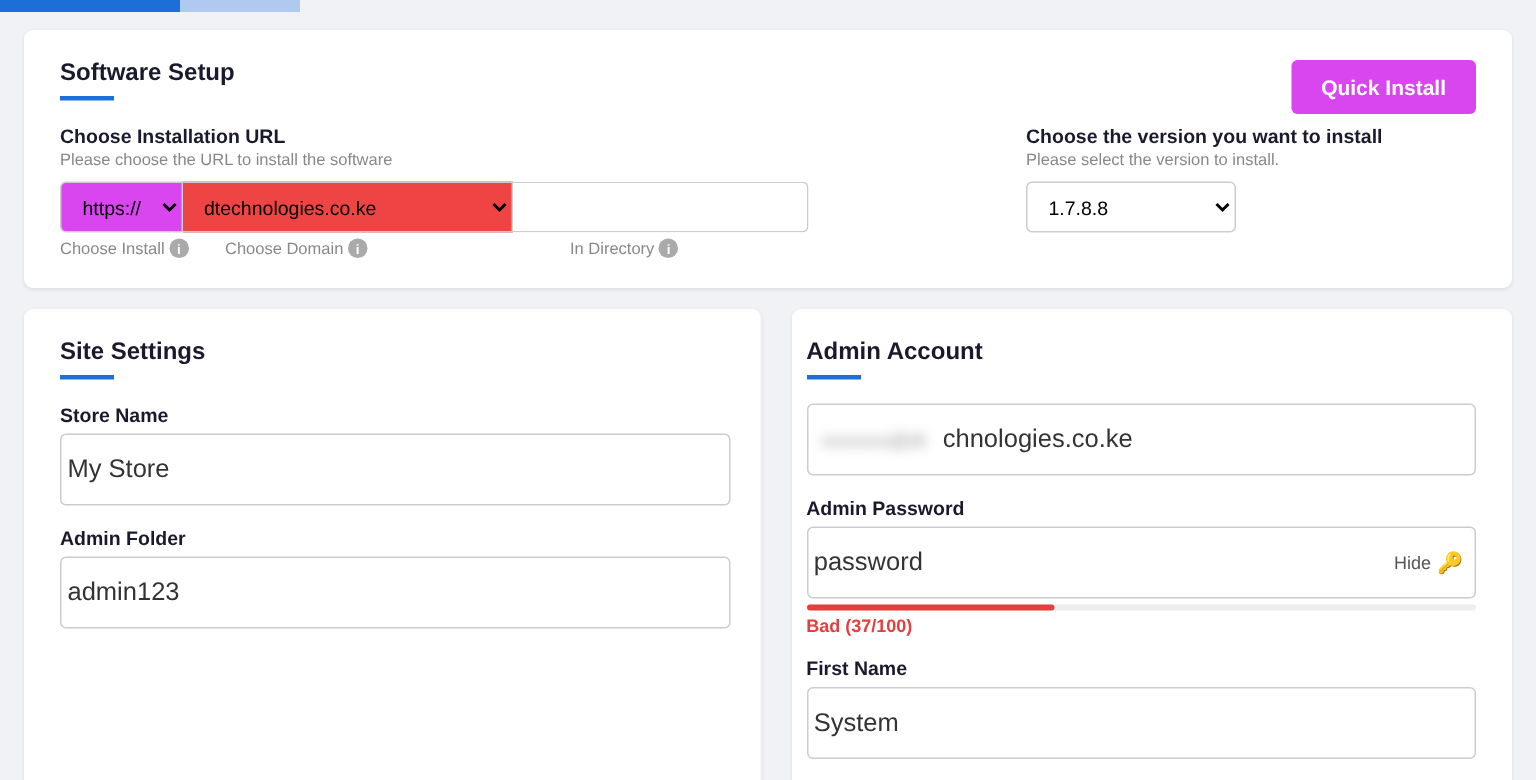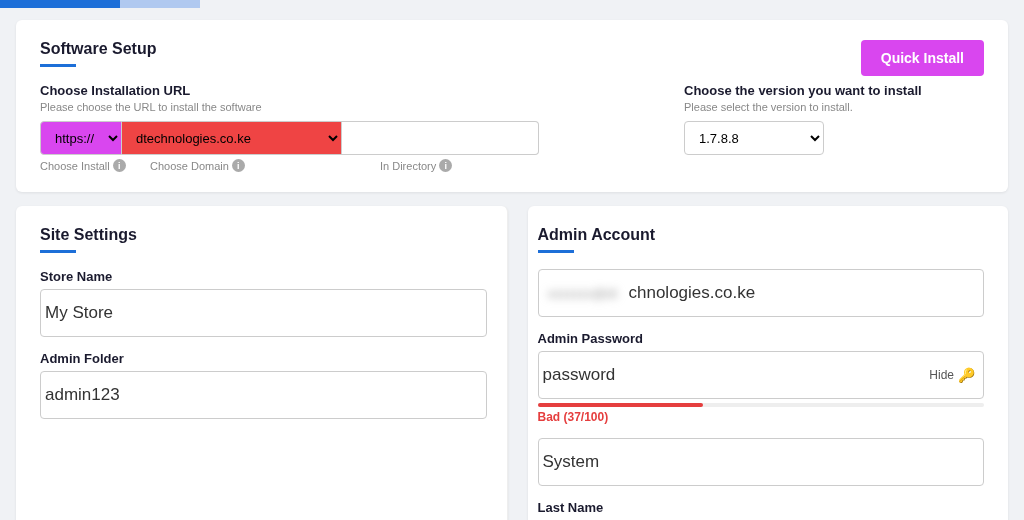--- a/index.html
+++ b/index.html
@@ -363,20 +363,21 @@
           <button class="password-toggle">Hide</button>
           <span class="password-icon">🔑</span>
         </div>
         <div class="strength-bar-container">
           <div class="strength-bar"></div>
         </div>
         <div class="strength-label">Bad (37/100)</div>
       </div>
 
       <div class="form-field">
+        <label>First Name</label>
         <input class="form-input" type="text" value="System" style="">
       </div>
 
       <div class="form-field">
         <label>Last Name</label>
 
       </div>
     </div>
 
   </div>

